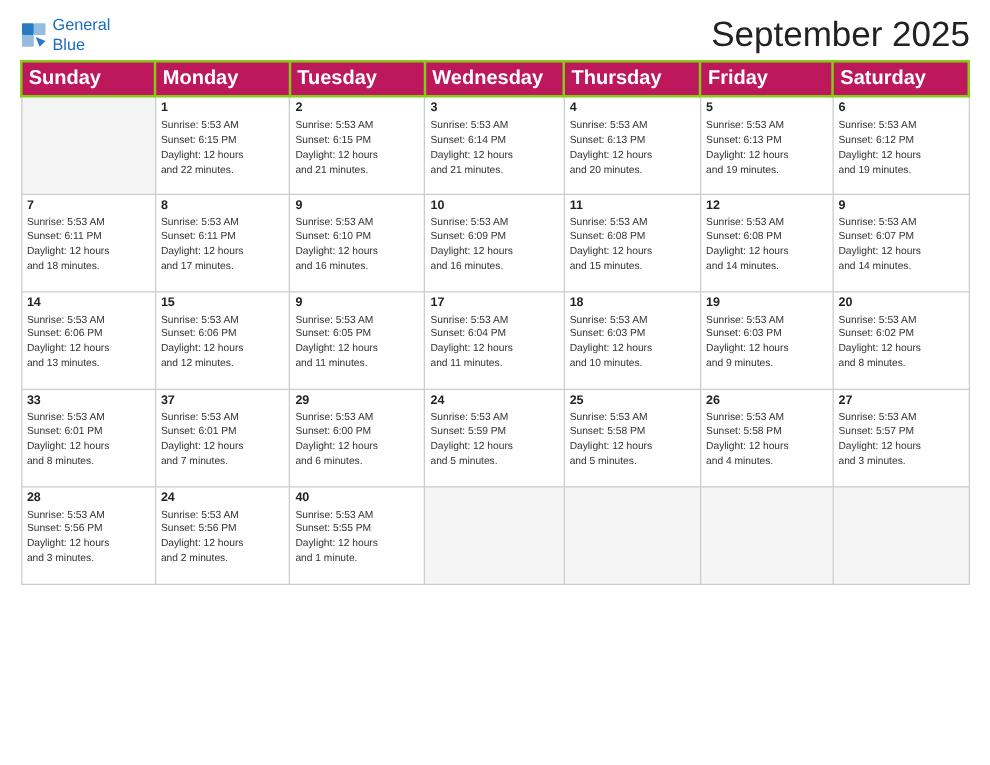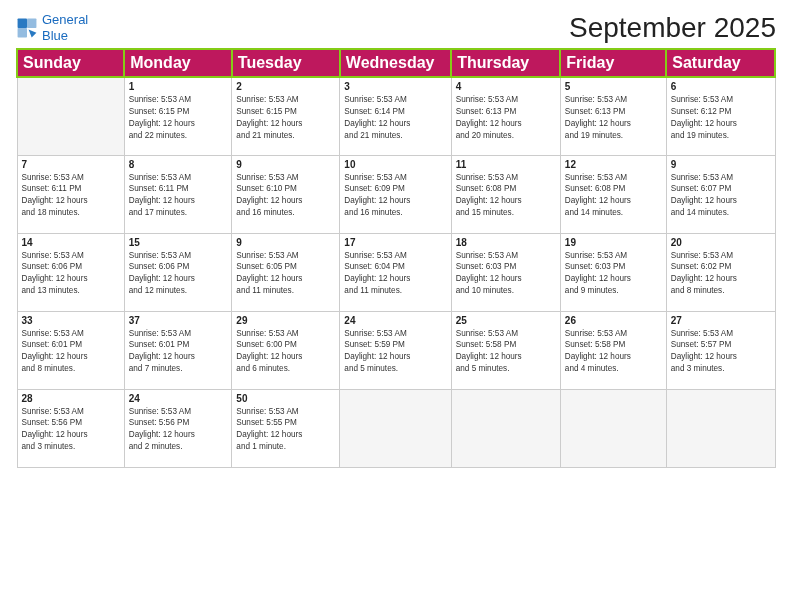--- a/index.html
+++ b/index.html
@@ -335,21 +335,21 @@
 and 3 minutes.</div>
           </td>
           <td>
             <span class="day-num">24</span>
             <div class="day-info" style="white-space: pre-line;">Sunrise: 5:53 AM
 Sunset: 5:56 PM
 Daylight: 12 hours
 and 2 minutes.</div>
           </td>
           <td>
-            <span class="day-num">50</span>
+            <span class="day-num">40</span>
             <div class="day-info" style="white-space: pre-line;">Sunrise: 5:53 AM
 Sunset: 5:55 PM
 Daylight: 12 hours
 and 1 minute.</div>
           </td>
           <td class="empty"></td>
           <td class="empty"></td>
           <td class="empty"></td>
           <td class="empty"></td>
         </tr>

